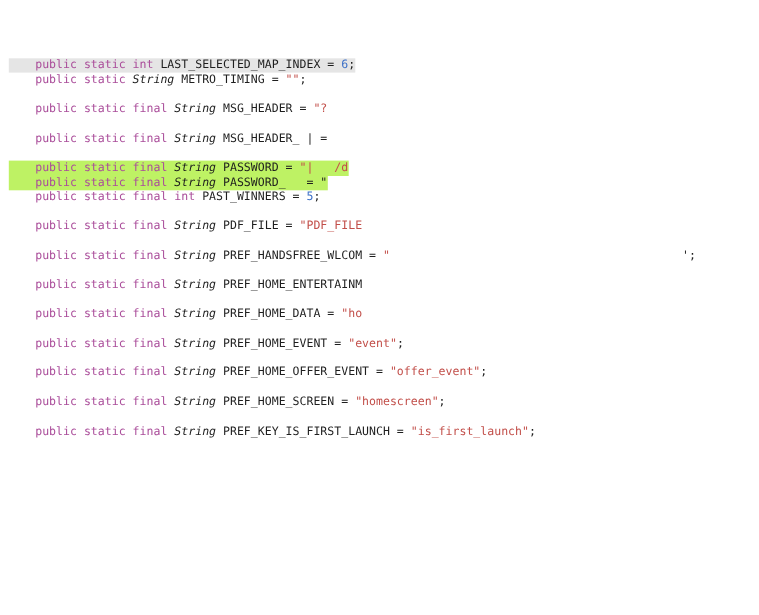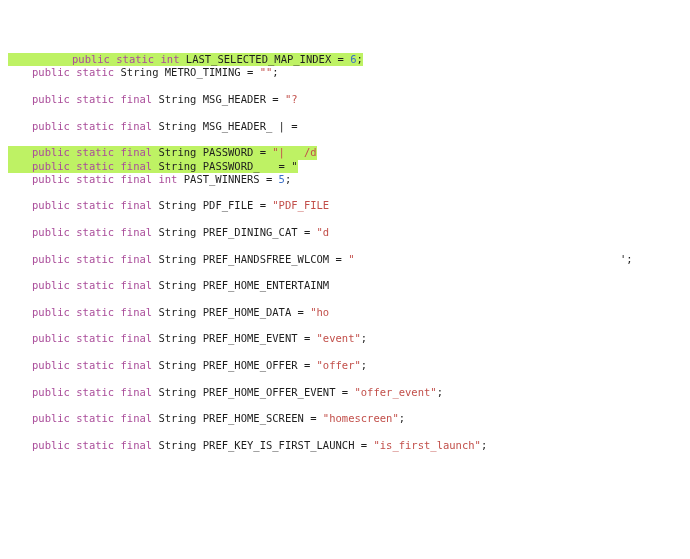--- a/index.html
+++ b/index.html
@@ -9,48 +9,46 @@
     font-size: 10.5px;
     line-height: 13.3px;
     background: #ffffff;
     color: #2b2b2b;
     white-space: pre;
     overflow: hidden;
   }
   .editor { padding: 0 0 0 8px; }
   .line { display: block; }
   .kw   { color: #aa4d9a; }  
-  .type { color: #1e1e1e; }  
+  .type { color: #1e1e1e; font-style: italic; }  
   .id   { color: #1e1e1e; }  
   .op   { color: #1e1e1e; }
   .str  { color: #c24f4a; }  
   .num  { color: #3b6fc7; }  
   .hl   { background: #bef264; display: inline-block; }
-  .hl2  { background: #bef264; display: inline-block; padding-left: 40px; }
+  .hl2  { background: #e5e5e5; display: inline-block; }
   .indent { display:inline-block; width: 24px; }
 </style>
 </head>
 <body>
 
 
 
 <div class="editor" id="editor"><span class="line hl2"><span class="indent">    </span><span class="kw">public</span> <span class="kw">static</span> <span class="kw">int</span> <span class="id">LAST_SELECTED_MAP_INDEX</span><span class="op"> = </span><span class="num">6</span><span class="op">;</span></span>
 <span class="line"><span class="indent">    </span><span class="kw">public</span> <span class="kw">static</span> <span class="type">String</span> <span class="id">METRO_TIMING</span><span class="op"> = </span><span class="str">""</span><span class="op">;</span></span>
 <span class="line"><span class="indent">    </span><span class="kw">public</span> <span class="kw">static</span> <span class="kw">final</span> <span class="type">String</span> <span class="id">MSG_HEADER</span><span class="op"> = </span><span class="str">"?</span></span>
 <span class="line"><span class="indent">    </span><span class="kw">public</span> <span class="kw">static</span> <span class="kw">final</span> <span class="type">String</span> <span class="id">MSG_HEADER_</span><span class="op"> | =</span></span>
 <span class="line hl"><span class="indent">    </span><span class="kw">public</span> <span class="kw">static</span> <span class="kw">final</span> <span class="type">String</span> <span class="id">PASSWORD</span><span class="op"> = </span><span class="str">"|   /d</span></span>
 <span class="line hl"><span class="indent">    </span><span class="kw">public</span> <span class="kw">static</span> <span class="kw">final</span> <span class="type">String</span> <span class="id">PASSWORD_</span><span class="op">   = "</span></span>
 <span class="line"><span class="indent">    </span><span class="kw">public</span> <span class="kw">static</span> <span class="kw">final</span> <span class="kw">int</span> <span class="id">PAST_WINNERS</span><span class="op"> = </span><span class="num">5</span><span class="op">;</span></span>
 <span class="line"><span class="indent">    </span><span class="kw">public</span> <span class="kw">static</span> <span class="kw">final</span> <span class="type">String</span> <span class="id">PDF_FILE</span><span class="op"> = </span><span class="str">"PDF_FILE</span></span>
-<span class="line"><span class="indent">    </span><span class="kw">public</span> <span class="kw">static</span> <span class="kw">final</span> <span class="type">String</span> <span class="id">PREF_DINING_CAT</span><span class="op"> = </span><span class="str">"d</span></span>
 <span class="line"><span class="indent">    </span><span class="kw">public</span> <span class="kw">static</span> <span class="kw">final</span> <span class="type">String</span> <span class="id">PREF_HANDSFREE_WLCOM</span><span class="op"> = </span><span class="str">"</span><span class="op">                                          ';</span></span>
 <span class="line"><span class="indent">    </span><span class="kw">public</span> <span class="kw">static</span> <span class="kw">final</span> <span class="type">String</span> <span class="id">PREF_HOME_ENTERTAINM</span></span>
 <span class="line"><span class="indent">    </span><span class="kw">public</span> <span class="kw">static</span> <span class="kw">final</span> <span class="type">String</span> <span class="id">PREF_HOME_DATA</span><span class="op"> = </span><span class="str">"ho</span></span>
 <span class="line"><span class="indent">    </span><span class="kw">public</span> <span class="kw">static</span> <span class="kw">final</span> <span class="type">String</span> <span class="id">PREF_HOME_EVENT</span><span class="op"> = </span><span class="str">"event"</span><span class="op">;</span></span>
-<span class="line"><span class="indent">    </span><span class="kw">public</span> <span class="kw">static</span> <span class="kw">final</span> <span class="type">String</span> <span class="id">PREF_HOME_OFFER</span><span class="op"> = </span><span class="str">"offer"</span><span class="op">;</span></span>
 <span class="line"><span class="indent">    </span><span class="kw">public</span> <span class="kw">static</span> <span class="kw">final</span> <span class="type">String</span> <span class="id">PREF_HOME_OFFER_EVENT</span><span class="op"> = </span><span class="str">"offer_event"</span><span class="op">;</span></span>
 <span class="line"><span class="indent">    </span><span class="kw">public</span> <span class="kw">static</span> <span class="kw">final</span> <span class="type">String</span> <span class="id">PREF_HOME_SCREEN</span><span class="op"> = </span><span class="str">"homescreen"</span><span class="op">;</span></span>
 <span class="line"><span class="indent">    </span><span class="kw">public</span> <span class="kw">static</span> <span class="kw">final</span> <span class="type">String</span> <span class="id">PREF_KEY_IS_FIRST_LAUNCH</span><span class="op"> = </span><span class="str">"is_first_launch"</span><span class="op">;</span></span>
 
 
 
 
 
 
 

